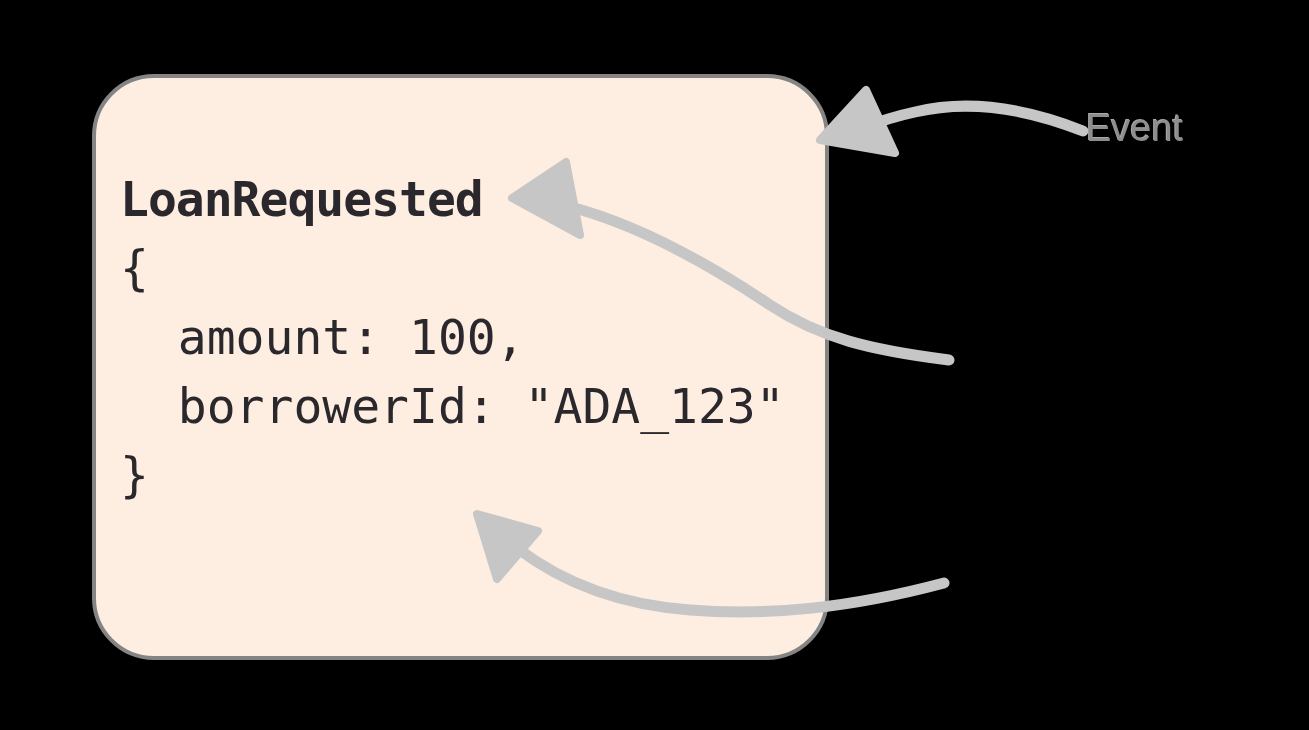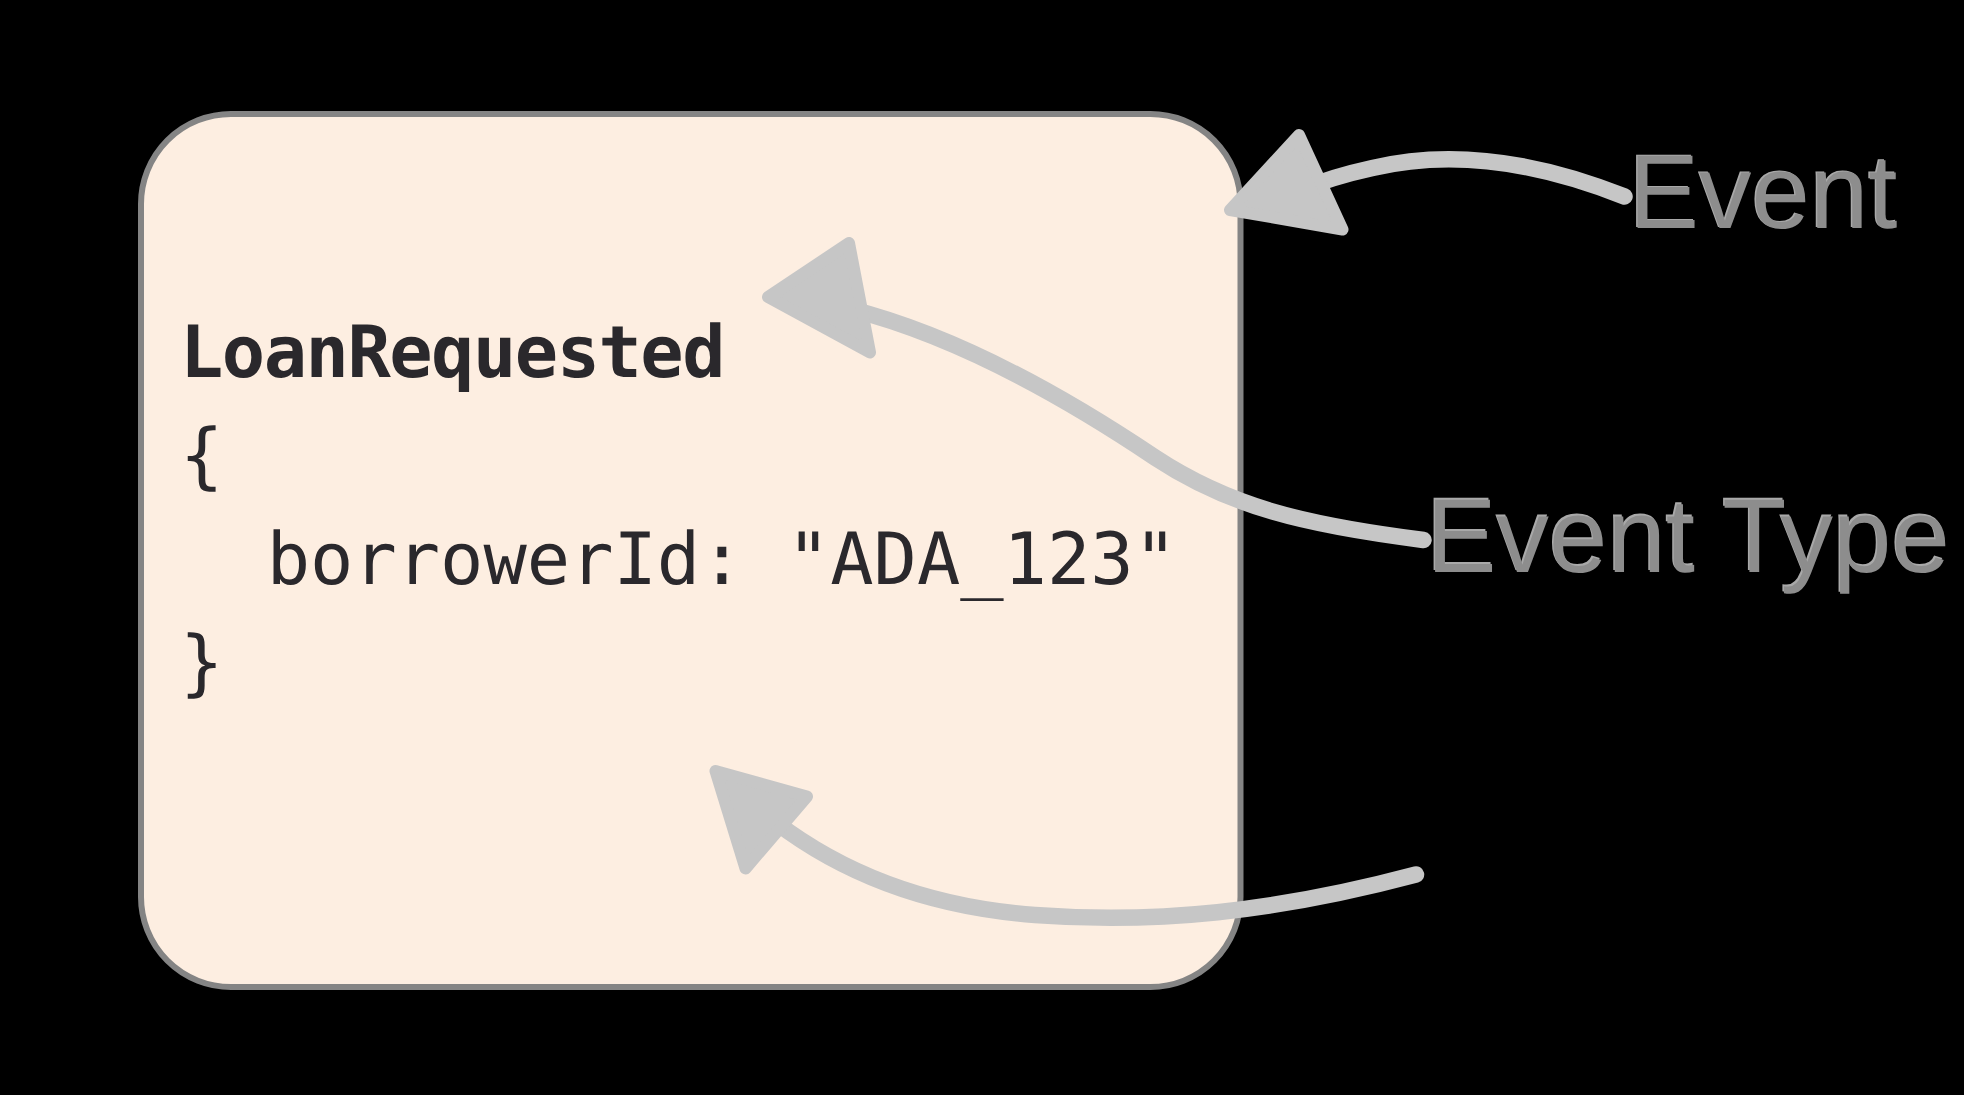--- a/index.html
+++ b/index.html
@@ -29,59 +29,59 @@
   }
   .code-block {
     position: absolute;
     left: 120px;
     top: 165px;
     font-family: "DejaVu Sans Mono", monospace;
     font-size: 48px;
     line-height: 69px;
     color: #2a282c;
     z-index: 1;
-    margin-top: 36px;
   }
   .code-line {
     white-space: pre;
   }
   .code-title {
     font-weight: bold;
     letter-spacing: -1px;
   }
   .arrows {
     position: absolute;
     left: 0;
     top: 0;
     z-index: 2;
     pointer-events: none;
   }
   .ann-label {
     position: absolute;
     z-index: 3;
-    font-size: 70px;
+    font-size: 38px;
     line-height: 56px;
     color: #8d8d8d;
     text-shadow: -1px -1px 0 #a9a9a9, 2px 2px 2px rgba(0,0,0,0.55);
     white-space: nowrap;
   }
   .label-event      { left: 1086px; top: 100px; }
   .label-event-type { left: 951px;  top: 329px; }
   .label-event-body { left: 945px;  top: 553px; }
 </style>
 </head>
 <body>
 
 <div class="stage">
 
   <div class="event-card"></div>
 
   <div class="code-block">
     <div class="code-line code-title">LoanRequested</div>
     <div class="code-line">{</div>
+    <div class="code-line">  amount: 100,</div>
     <div class="code-line">  borrowerId: "ADA_123"</div>
     <div class="code-line">}</div>
   </div>
 
   <svg class="arrows" width="1309" height="730" viewBox="0 0 1309 730">
 
     <g stroke="#c6c6c6" fill="none" stroke-width="11" stroke-linecap="round" stroke-linejoin="round">
       <path d="M 1083,131 C 1020,106 965,100 915,112 C 892,117 878,122 866,127"></path>
       <path d="M 820,140 L 866,90 L 895,153 Z" fill="#c6c6c6" stroke-width="8"></path>
     </g>
@@ -91,15 +91,14 @@
       <path d="M 512,198 L 566,162 L 580,235 Z" fill="#c6c6c6" stroke-width="8"></path>
     </g>
 
     <g stroke="#c6c6c6" fill="none" stroke-width="11" stroke-linecap="round" stroke-linejoin="round">
       <path d="M 944,583 C 850,608 770,616 690,610 C 610,604 555,577 517,548"></path>
       <path d="M 477,514 L 538,531 L 497,579 Z" fill="#c6c6c6" stroke-width="8"></path>
     </g>
   </svg>
 
   <div class="ann-label label-event">Event</div>
-  <div class="ann-label label-event-type">Event Type</div>
 
 </div>
 
 </body></html>

